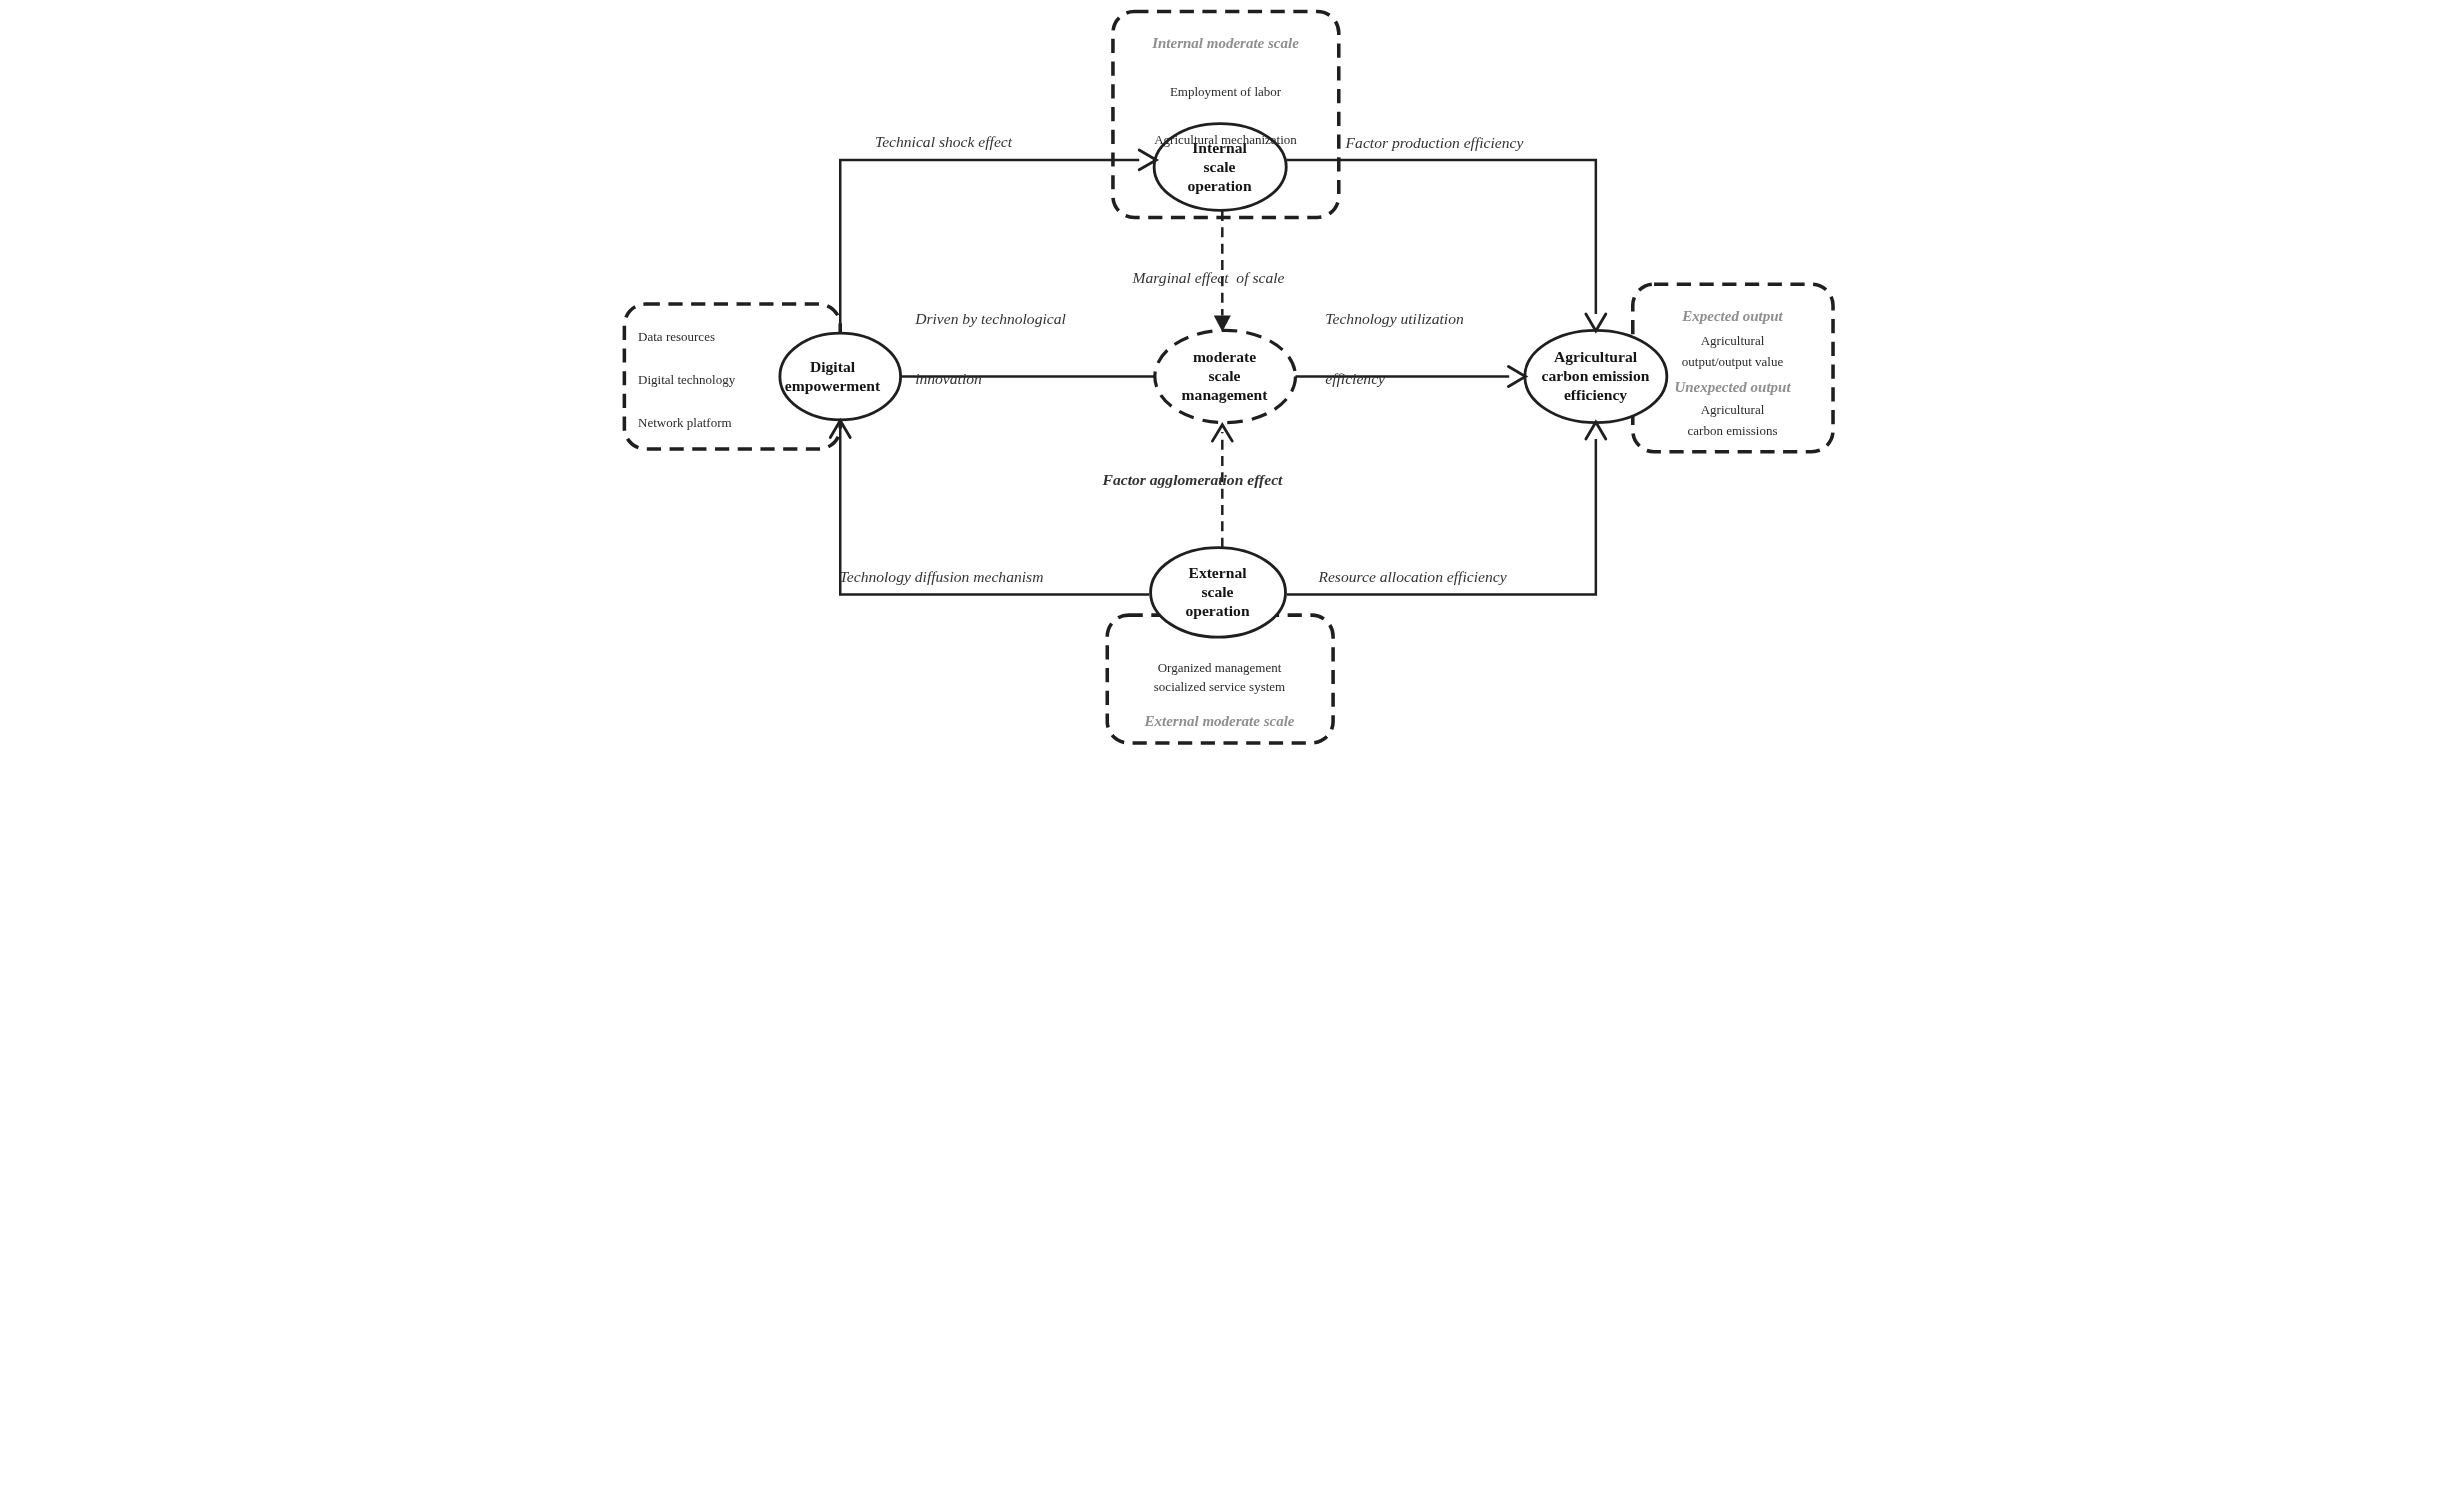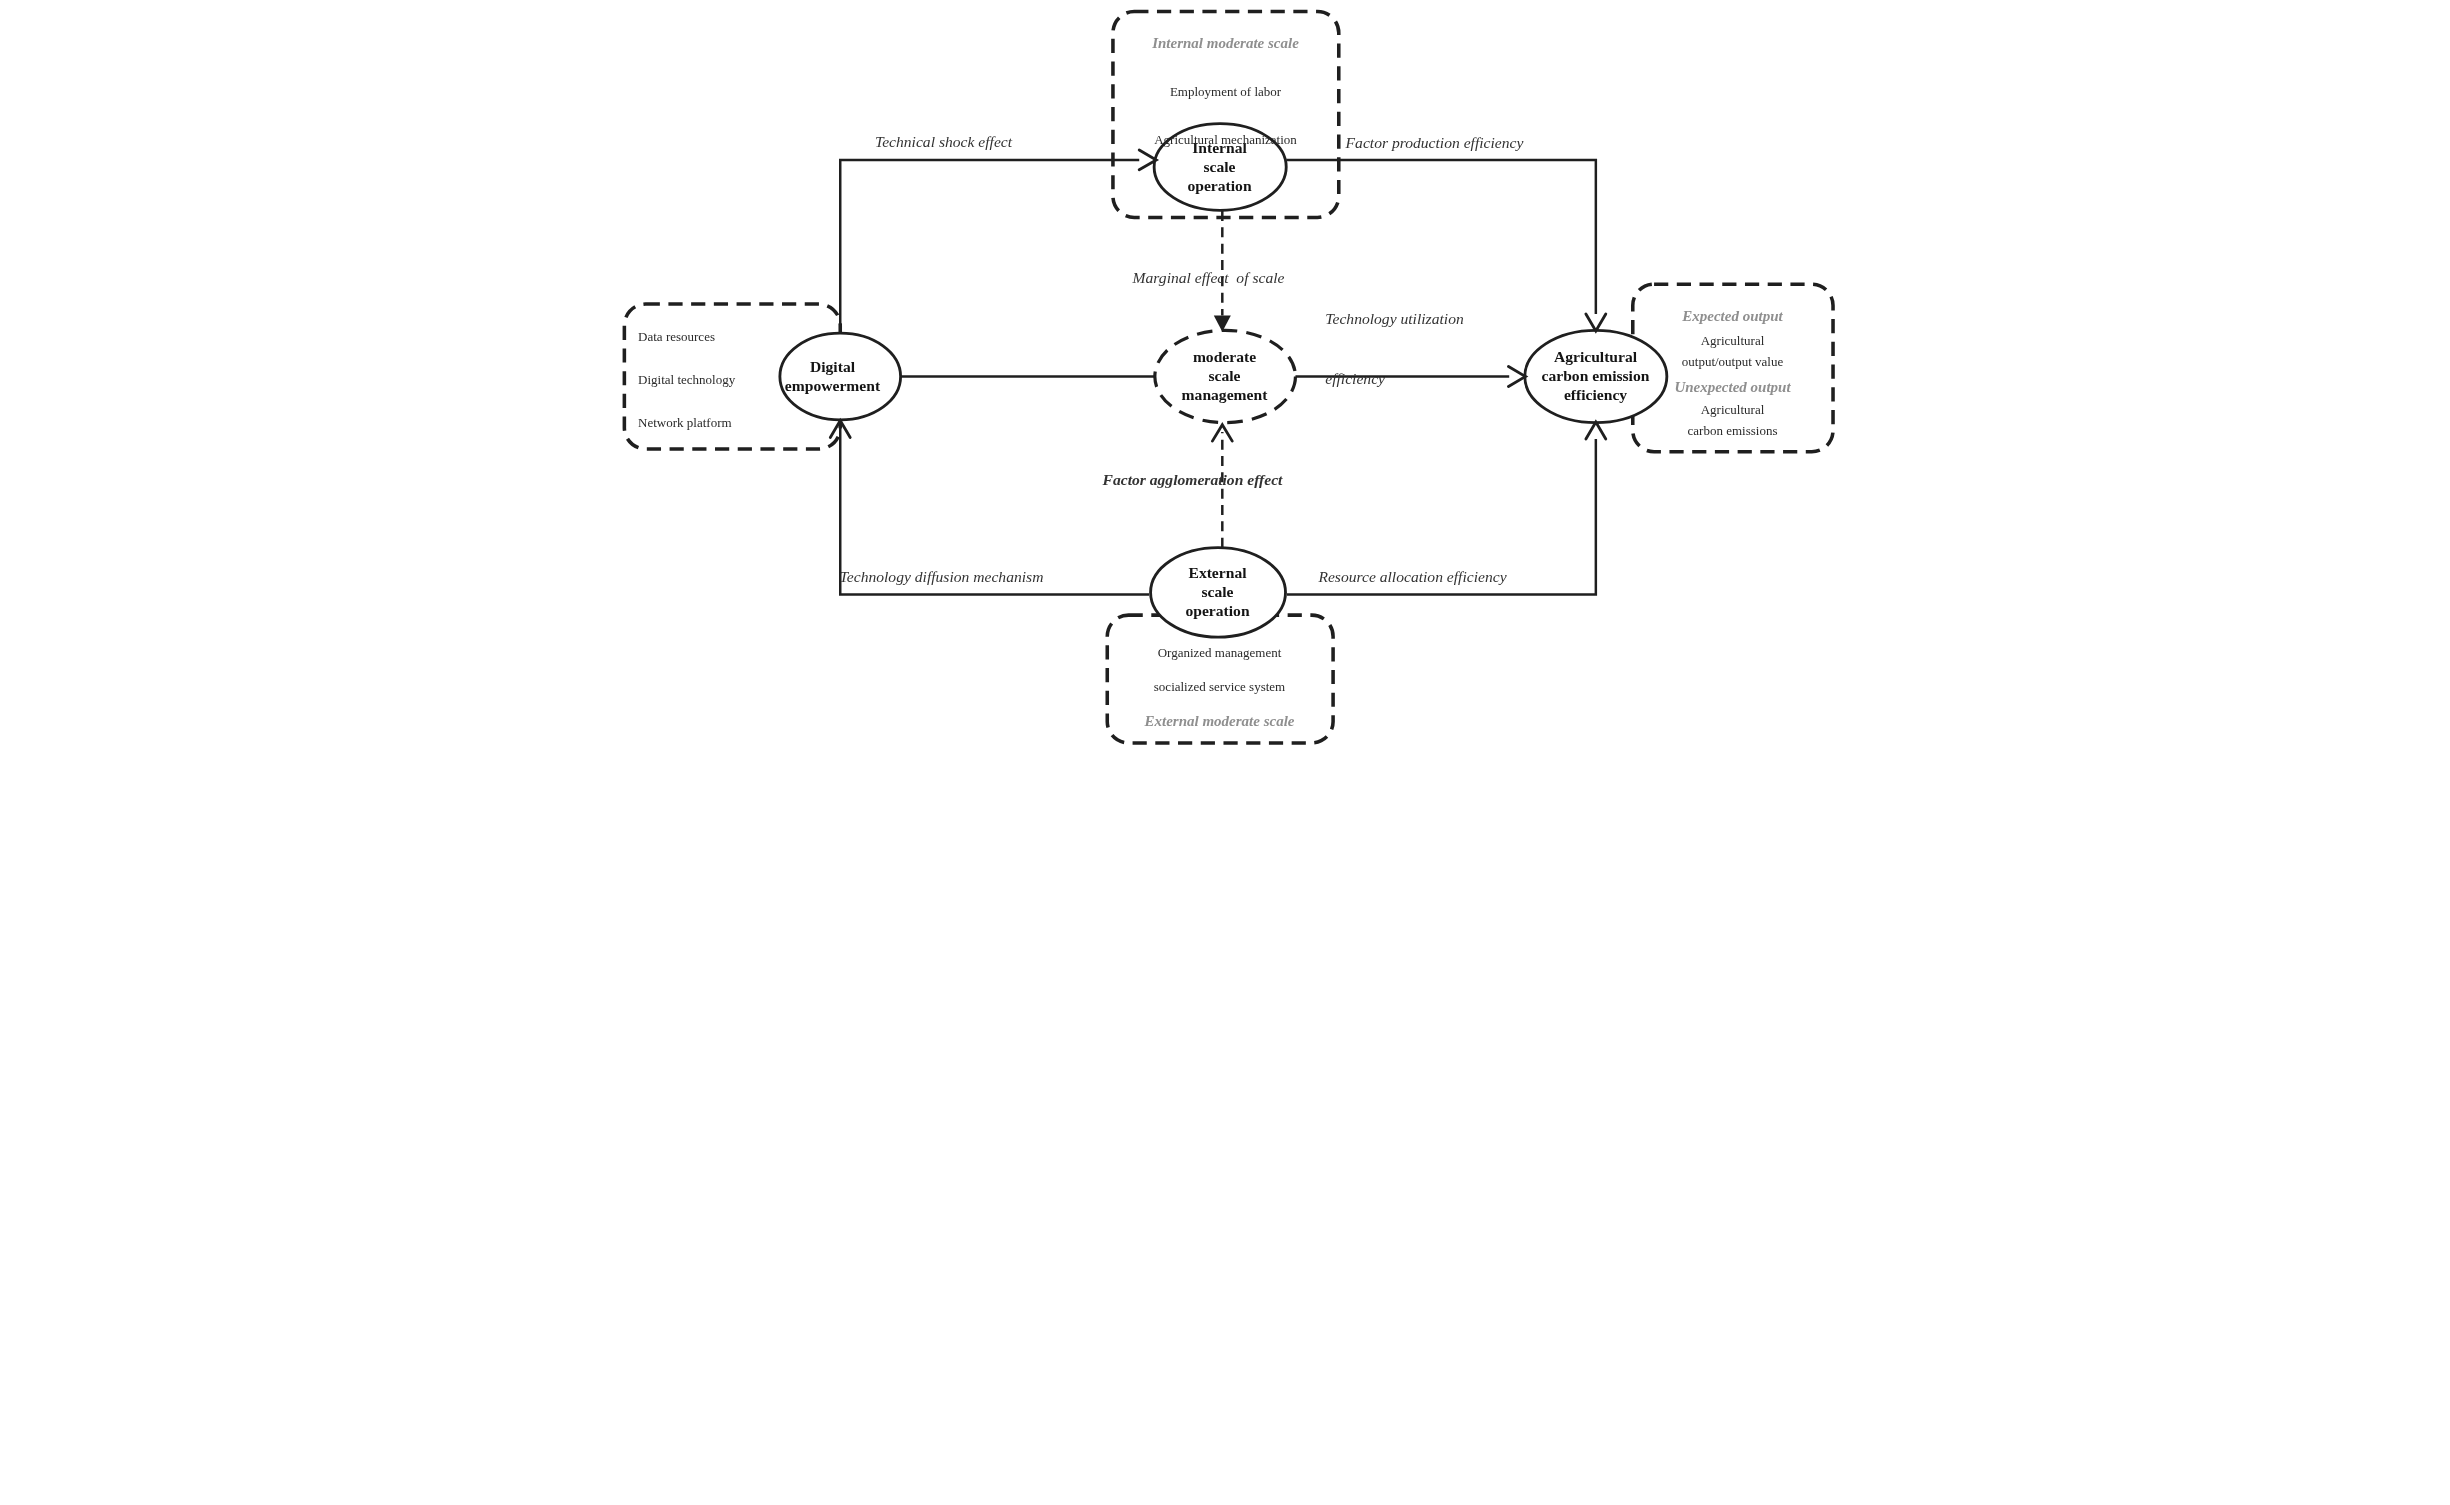--- a/index.html
+++ b/index.html
@@ -113,20 +113,24 @@
   </div>
   <div class="node" style="left:605px;top:592px;">
     <div>External</div>
     <div>scale</div>
     <div>operation</div>
   </div>
 
   <div class="elabel" style="left:331px;top:142px;">Technical shock effect</div>
   <div class="elabel" style="left:822px;top:143px;">Factor production efficiency</div>
   <div class="elabel" style="left:588px;top:278px;margin-left:8px;">Marginal effect  of scale</div>
+  <div class="elabel" style="left:378px;top:349px;">
+    <div>Driven by technological</div>
+    <div>innovation</div>
+  </div>
   <div class="elabel" style="left:782px;top:349px;">
     <div>Technology utilization</div>
     <div>efficiency</div>
   </div>
   <div class="elabel" style="left:580px;top:480px;font-weight:bold;">Factor agglomeration effect</div>
   <div class="elabel" style="left:329px;top:577px;font-family:Liberation Serif, serif;">Technology diffusion mechanism</div>
   <div class="elabel" style="left:800px;top:577px;">Resource allocation efficiency</div>
 
   <div class="gray-h" style="left:613px;top:43px;">Internal moderate scale</div>
   <div class="box-line" style="left:613px;top:92px;">Employment of labor</div>
@@ -136,18 +140,18 @@
   <div class="box-line left-align" style="left:25.6px;top:380px;">Digital technology</div>
   <div class="box-line left-align" style="left:25.6px;top:423px;">Network platform</div>
 
   <div class="gray-h" style="left:1120px;top:316px;">Expected output</div>
   <div class="box-line" style="left:1120px;top:341px;">Agricultural</div>
   <div class="box-line" style="left:1120px;top:362px;">output/output value</div>
   <div class="gray-h" style="left:1120px;top:387px;">Unexpected output</div>
   <div class="box-line" style="left:1120px;top:410px;">Agricultural</div>
   <div class="box-line" style="left:1120px;top:431px;">carbon emissions</div>
 
-  <div class="box-line" style="left:607px;top:653px;">Organized management</div>
+  <div class="box-line" style="left:607px;top:668px;">Organized management</div>
   <div class="box-line" style="left:607px;top:687px;">socialized service system</div>
   <div class="gray-h" style="left:607px;top:721px;">External moderate scale</div>
 
 </div>
 
 
 </body></html>

